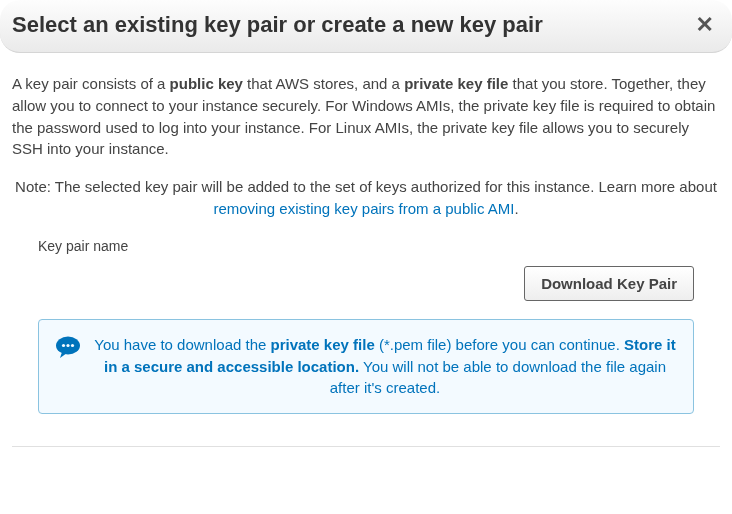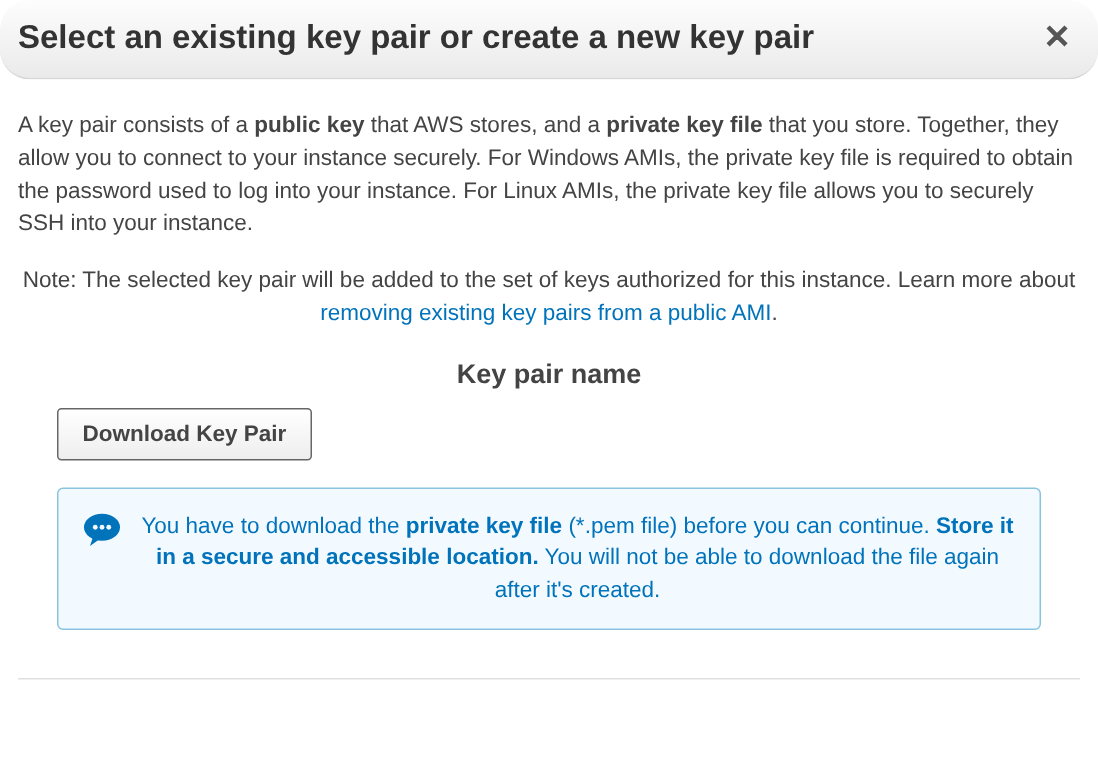--- a/index.html
+++ b/index.html
@@ -63,36 +63,35 @@
     .select-arrow {
       position: absolute;
       right: 6px;
       top: 50%;
       transform: translateY(-50%);
       pointer-events: none;
       font-size: 10px;
       color: #333;
     }
     .field-label {
-      font-weight: 700;
+      font-weight: 400;
       margin-top: 8px;
       margin-bottom: 2px;
-      font-size: 18px;
-      text-align: center;
+      font-size: 14px;
     }
     .text-input {
       width: 100%;
       padding: 4px 8px;
       font-size: 14px;
       border: 1px solid #aaa;
       border-radius: 2px;
     }
     .download-row {
       display: flex;
-      justify-content: flex-start;
+      justify-content: flex-end;
       margin-top: 10px;
     }
     .download-btn {
       padding: 8px 16px;
       font-size: 15px;
       font-weight: 700;
       color: #444;
       background: linear-gradient(to bottom, #ffffff, #eeeeee);
       border: 1px solid #666;
       border-radius: 3px;

